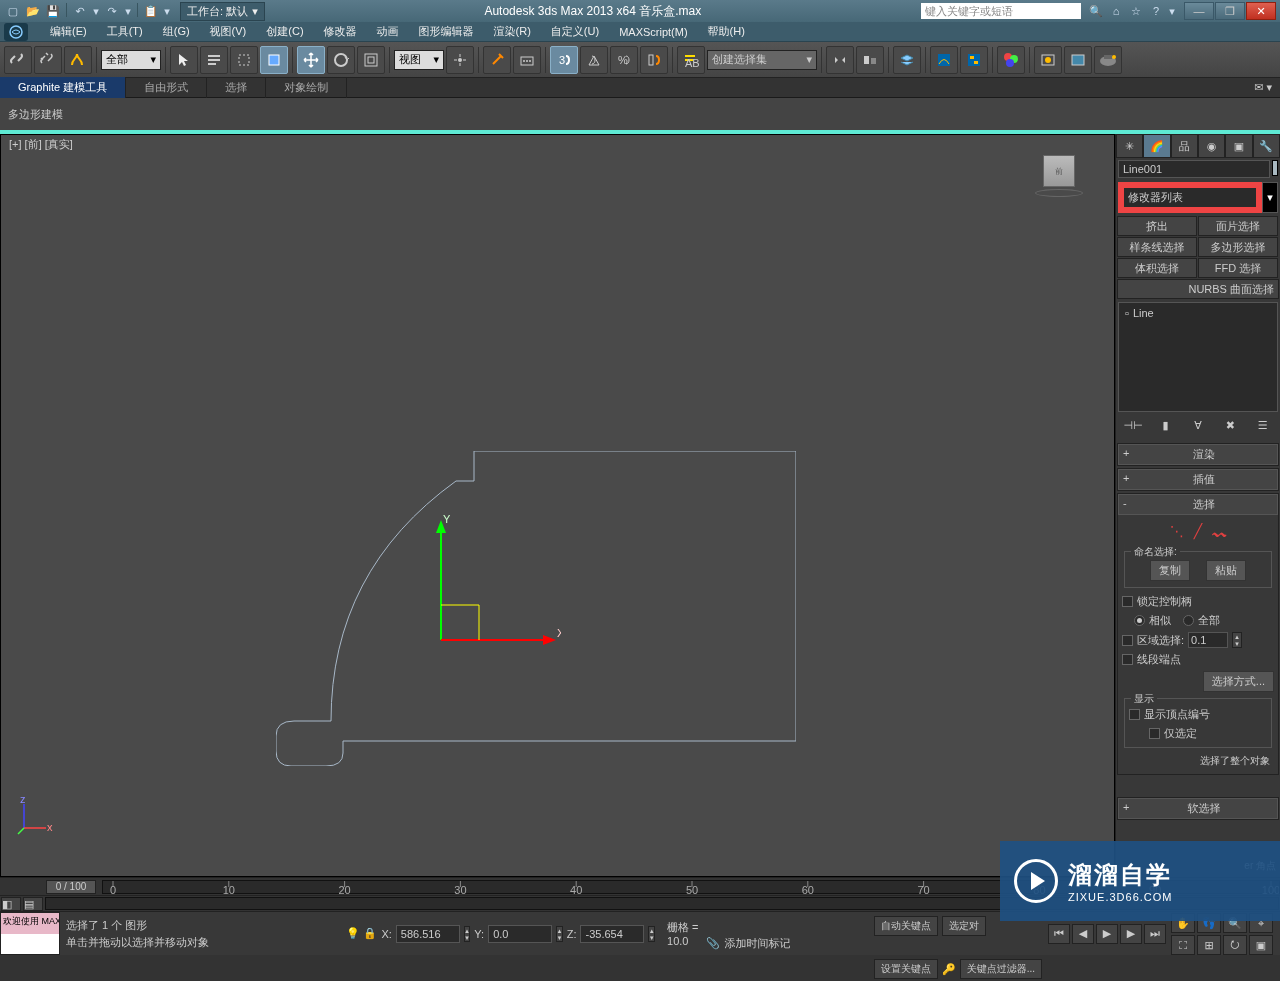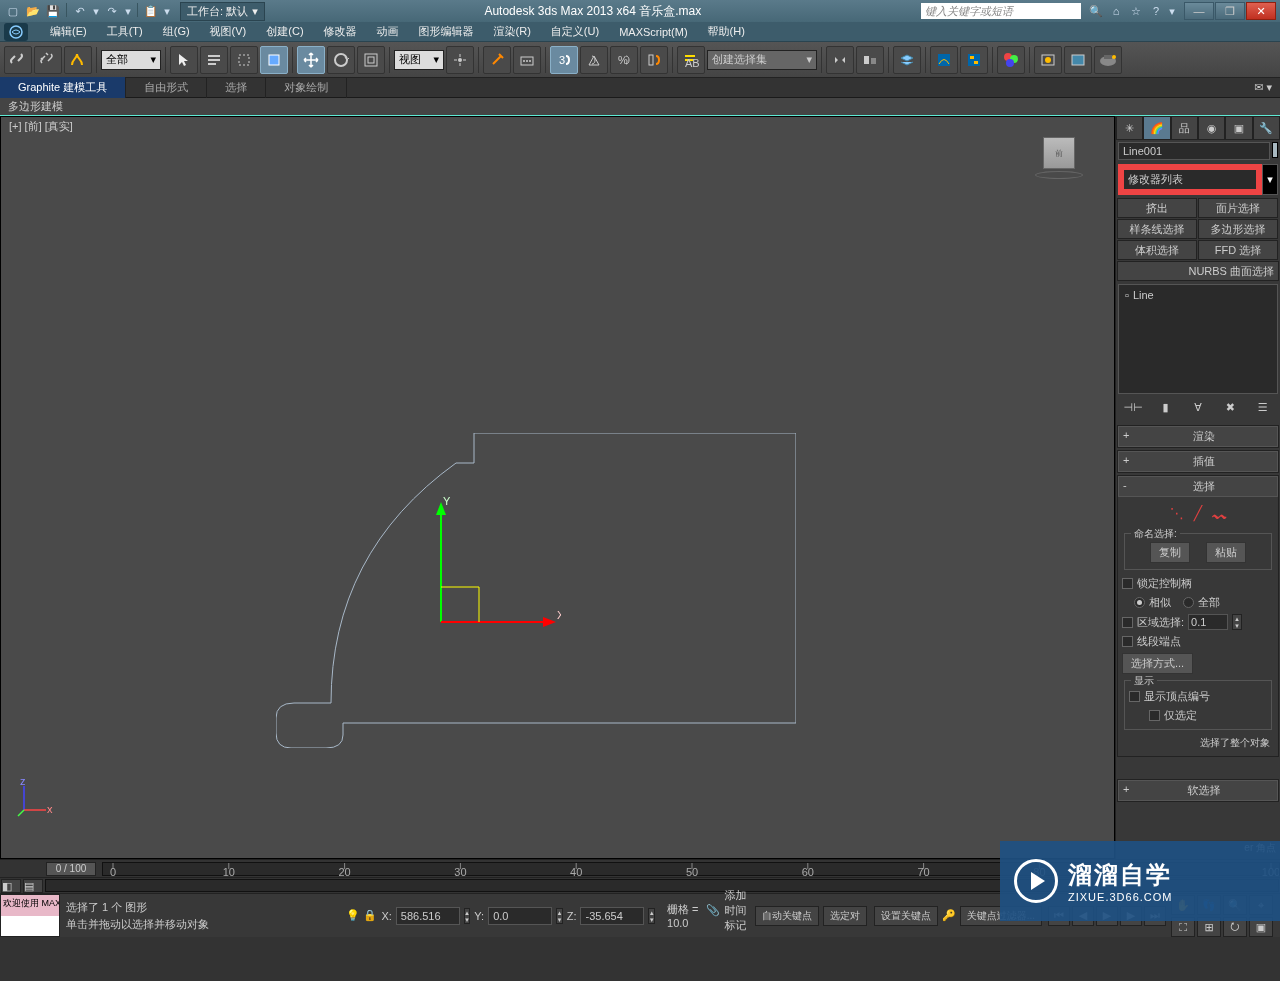--- a/index.html
+++ b/index.html
@@ -5,21 +5,21 @@
 * { margin: 0; padding: 0; box-sizing: border-box; font-family: "Microsoft YaHei", Arial, sans-serif; font-size: 11px; user-select: none; }
 body { background: #333; color: #ccc; overflow: hidden; width: 1280px; height: 981px; }
 
 
 .title-bar { height: 22px; background: linear-gradient(#5a7a8a, #476877); display: flex; align-items: center; padding: 0 4px; }
 .title-bar .qat { display: flex; gap: 2px; }
 .title-bar .qat-btn { width: 18px; height: 16px; display: flex; align-items: center; justify-content: center; color: #cde; }
 .title-bar .sep { width: 1px; height: 14px; background: #385560; margin: 0 2px; }
 .title-bar .worktable { margin-left: 8px; color: #eee; background: #3d5c6b; padding: 1px 6px; border: 1px solid #2a4450; display: flex; align-items: center; gap: 4px; }
 .title-bar .title-text { flex: 1; text-align: center; color: #fff; font-size: 12px; }
-.title-bar .search-box { width: 160px; height: 16px; background: #fff; color: #888; font-style: italic; padding: 8px 4px; display: flex; align-items: center; }
+.title-bar .search-box { width: 160px; height: 16px; background: #fff; color: #888; padding: 8px 4px; display: flex; align-items: center; }
 .title-bar .util { display: flex; gap: 2px; margin: 0 6px; }
 .title-bar .util-btn { width: 18px; height: 16px; display: flex; align-items: center; justify-content: center; color: #cde; }
 .win-controls { display: flex; }
 .win-btn { width: 30px; height: 18px; display: flex; align-items: center; justify-content: center; background: linear-gradient(#6a8a9a, #4a6a7a); border: 1px solid #3a5868; margin-left: 1px; }
 .win-btn.close { background: linear-gradient(#e06050, #c03020); border-color: #902010; color: #fff; }
 
 
 .menu-bar { height: 20px; background: #3d5c6b; display: flex; align-items: center; padding: 0 4px; border-bottom: 1px solid #2a4450; }
 .app-icon { width: 24px; height: 18px; background: #1a3a4a; border-radius: 3px; margin-right: 12px; display: flex; align-items: center; justify-content: center; }
 .app-icon svg { width: 16px; height: 16px; }
@@ -31,21 +31,21 @@
 .tool-btn.active { background: #6a8aa0; border-color: #8ab0c8; }
 .tool-sep { width: 1px; height: 26px; background: #333; margin: 0 2px; }
 .tool-combo { height: 20px; background: #ddd; color: #000; padding: 0 4px; border: 1px solid #222; display: flex; align-items: center; }
 .tool-combo .arrow { margin-left: auto; }
 
 
 .ribbon { height: 20px; background: #333; display: flex; align-items: center; border-bottom: 1px solid #1a1a1a; }
 .ribbon-tab { padding: 3px 18px; color: #aaa; border-right: 1px solid #222; }
 .ribbon-tab.active { background: #1a3a6a; color: #fff; }
 .ribbon-end { margin-left: auto; padding: 0 8px; }
-.sub-ribbon { height: 18px; background: #444; color: #ccc; display: flex; align-items: center; padding-left: 8px; border-bottom: 1px solid #5eead4; }
+.sub-ribbon { height: 36px; background: #444; color: #ccc; display: flex; align-items: center; padding-left: 8px; border-bottom: 4px solid #5eead4; }
 
 
 .main-area { display: flex; height: 743px; }
 
 
 .viewport { flex: 1; background: #4a4a4a; position: relative; border: 1px solid #000; }
 .viewport-label { position: absolute; top: 2px; left: 8px; color: #ccc; font-size: 11px; }
 .viewcube { position: absolute; top: 20px; right: 30px; width: 50px; height: 50px; }
 .viewcube-cube { width: 32px; height: 32px; background: linear-gradient(#bbb, #999); border: 1px solid #666; margin: 0 auto; display: flex; align-items: center; justify-content: center; color: #555; font-size: 8px; }
 .viewcube-ring { width: 48px; height: 8px; border: 1px solid #666; border-radius: 50%; margin: 2px auto; }
@@ -102,21 +102,21 @@
 .status-bar { height: 44px; background: #383838; display: flex; border-top: 1px solid #222; }
 .script-listener { width: 60px; border: 1px solid #222; display: flex; flex-direction: column; }
 .script-line { flex: 1; padding: 2px; font-size: 9px; overflow: hidden; white-space: nowrap; }
 .script-line.pink { background: #e8b8c8; color: #000; }
 .script-line.white { background: #fff; color: #000; }
 .prompt-area { width: 280px; padding: 2px 6px; display: flex; flex-direction: column; justify-content: center; gap: 2px; }
 .coord-area { flex: 1; display: flex; align-items: center; gap: 4px; padding: 0 6px; }
 .coord-box { background: #2a2a2a; border: 1px solid #555; padding: 2px 4px; width: 64px; color: #ccc; }
 .anim-controls { display: flex; align-items: center; gap: 2px; padding: 0 4px; }
 .anim-btn { width: 22px; height: 20px; background: #444; border: 1px solid #222; display: flex; align-items: center; justify-content: center; }
-.key-area { display: flex; flex-direction: row; padding: 2px; gap: 7px; text-align: center; }
+.key-area { display: flex; flex-direction: column; padding: 2px; gap: 19px; text-align: center; }
 .key-btn { background: #444; border: 1px solid #222; padding: 2px 6px; font-size: 10px; }
 .nav-area { display: flex; flex-wrap: wrap; width: 110px; }
 .nav-btn { width: 24px; height: 20px; background: #444; border: 1px solid #222; margin: 1px; display: flex; align-items: center; justify-content: center; }
 
 
 .watermark { position: absolute; bottom: 60px; right: 0; width: 280px; height: 80px; background: rgba(30, 80, 130, 0.92); display: flex; align-items: center; gap: 10px; padding: 0 14px; }
 .watermark .play-icon { width: 44px; height: 44px; border: 3px solid #fff; border-radius: 50%; display: flex; align-items: center; justify-content: center; }
 .watermark .play-icon::after { content: ''; border-left: 14px solid #fff; border-top: 9px solid transparent; border-bottom: 9px solid transparent; margin-left: 4px; }
 .watermark .wm-text { color: #fff; }
 .watermark .wm-big { font-size: 24px; font-weight: bold; letter-spacing: 2px; }
@@ -488,21 +488,21 @@
         <div class="row">
             <div class="chk"></div>
             <span>区域选择:</span>
           <input class="spinner" value="0.1" style="">
             <div class="spin-arrows">▴<br>▾</div>
         </div>
         <div class="row">
             <div class="chk"></div>
             <span>线段端点</span>
           </div>
-        <div class="row" style="justify-content:flex-start;">
+        <div class="row" style="justify-content:flex-end;">
             <button class="btn-small">选择方式...</button>
           </div>
         <div class="group-box">
           <div class="group-label">显示</div>
           <div class="row">
               <div class="chk"></div>
               <span>显示顶点编号</span>
             </div>
           <div class="row" style="padding-left:20px;">
               <div class="chk"></div>

